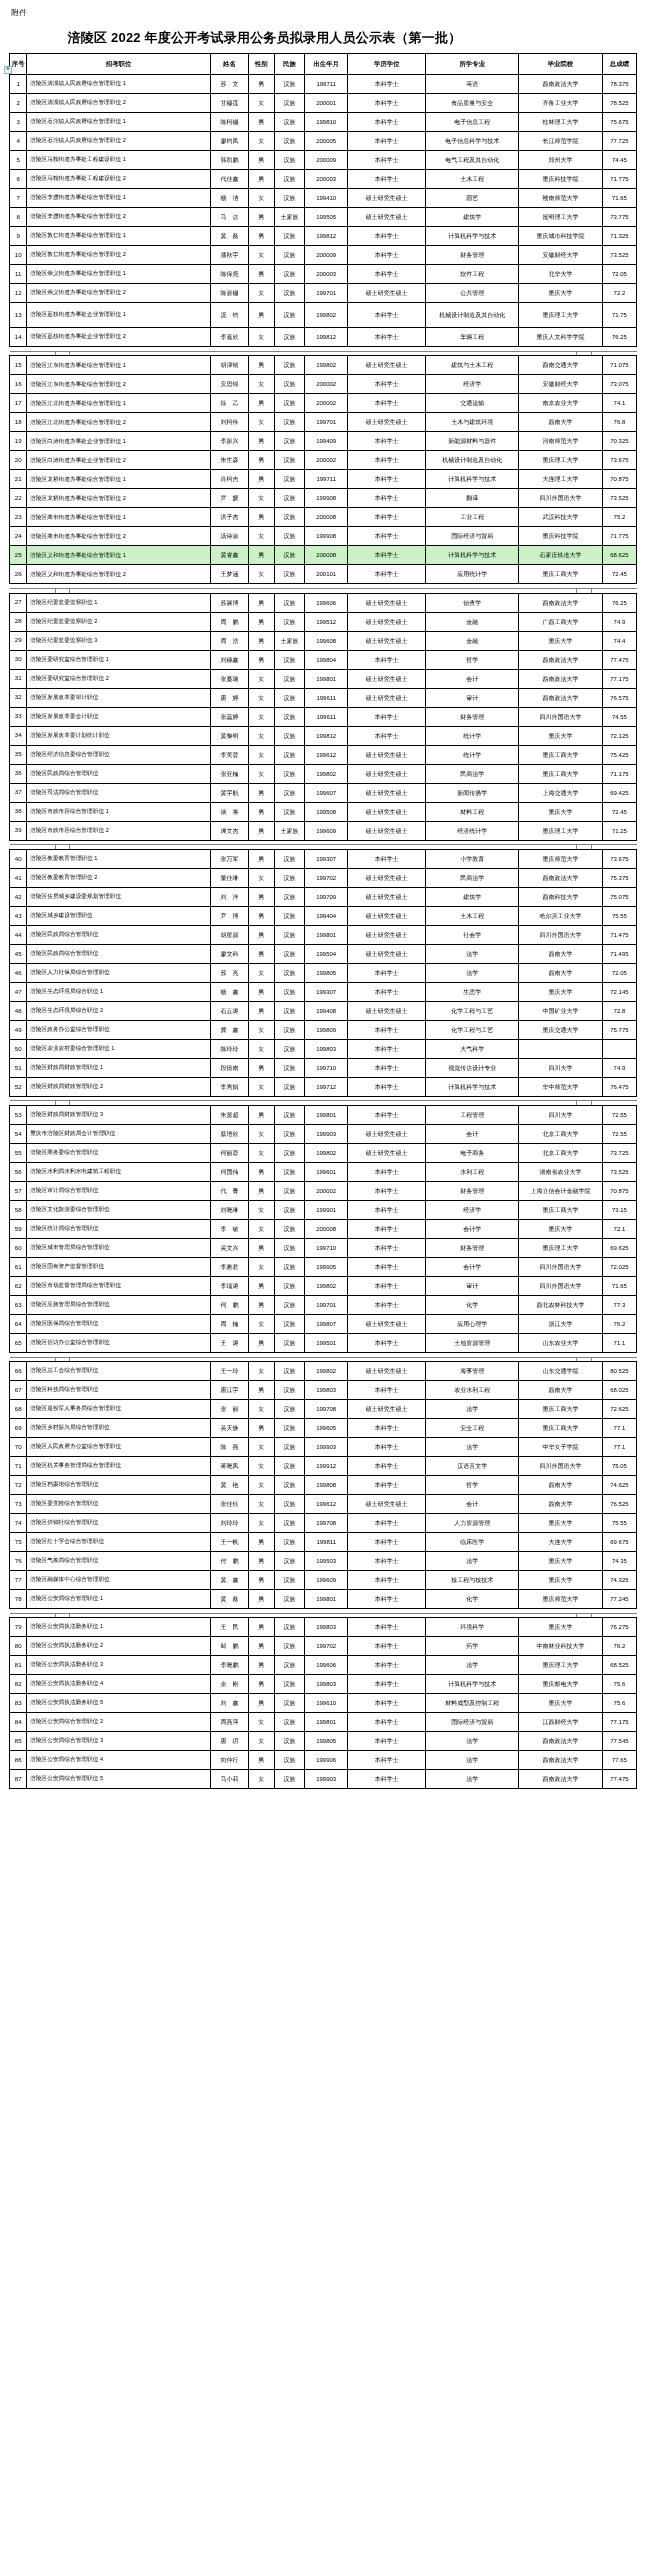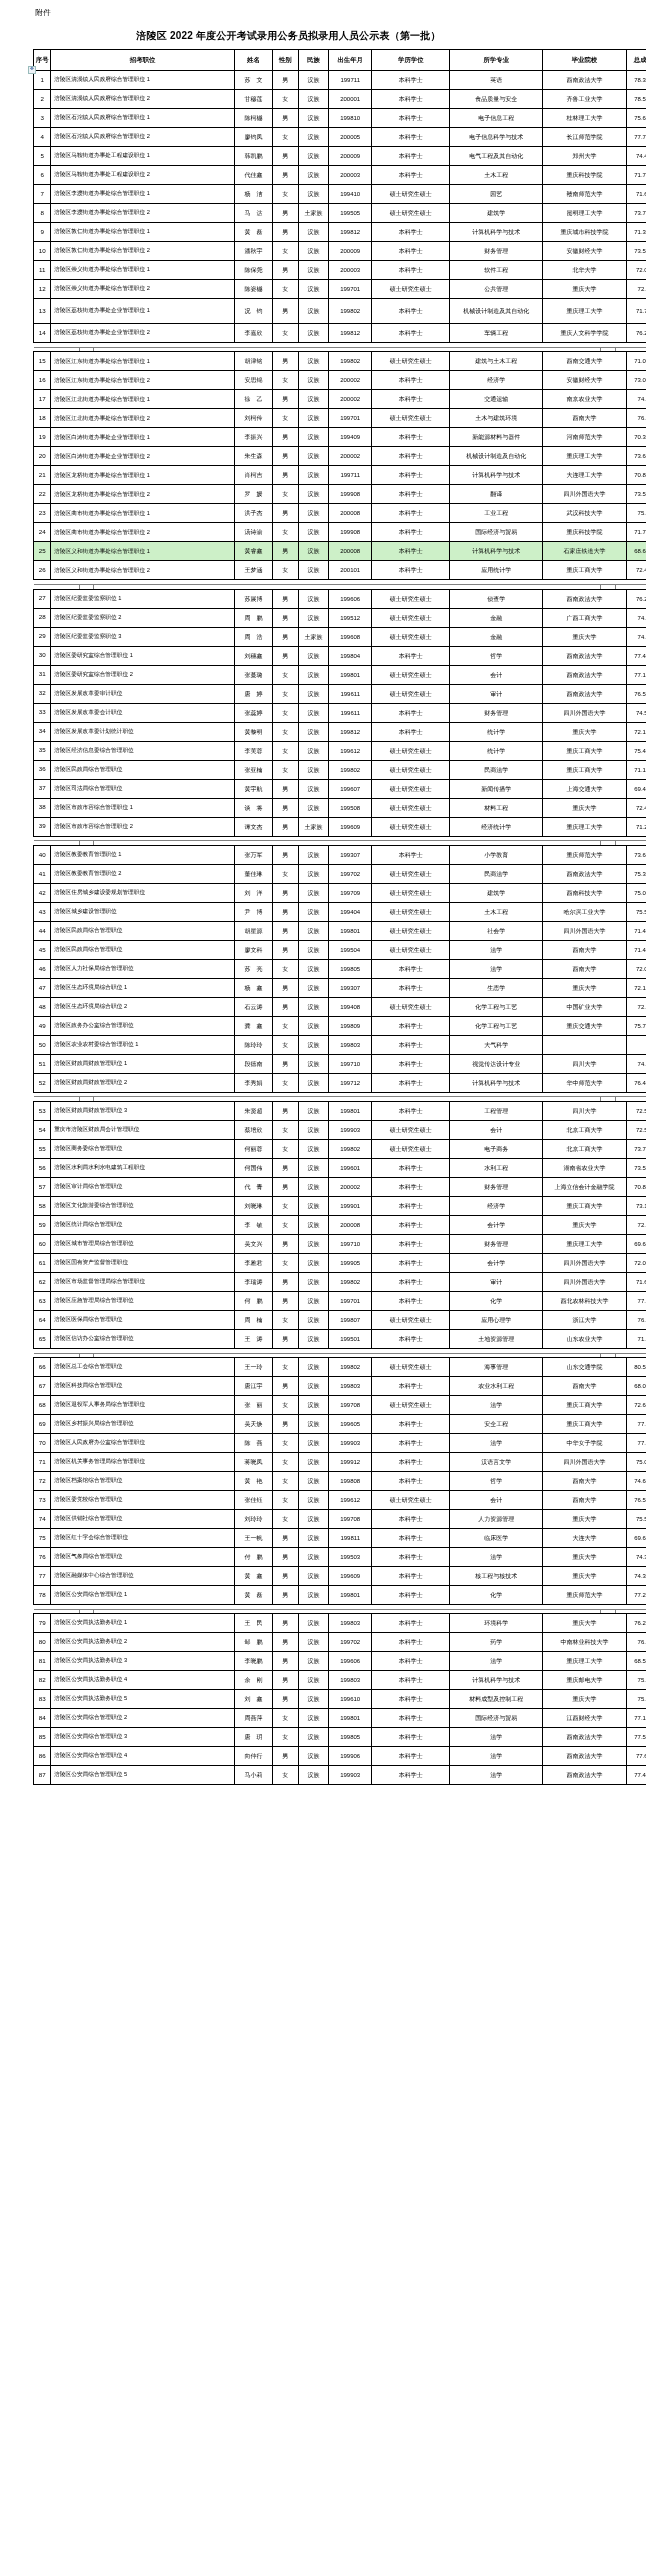--- a/index.html
+++ b/index.html
@@ -8,31 +8,30 @@
     font-family:"Liberation Serif","DejaVu Serif",serif;
     width:647px;
     color:#000;
     -webkit-font-smoothing:none;
   }
   .page{
     width:529px;
     position:relative;
     padding:0;
     box-sizing:border-box;
-    margin-left:24px;
   }
   .attachment-label{
     font-family:"Liberation Serif","DejaVu Serif",serif;
     font-size:7.7px;
     margin:8.2px 0 0 11.3px;
     letter-spacing:0.3px;
   }
   .doc-title{
     text-align:center;
-    font-size:10px;
+    font-size:13px;
     font-weight:bold;
     font-family:"Liberation Sans","DejaVu Sans",sans-serif;
     margin:11.3px 0 5.2px 0;
     letter-spacing:0.2px;
   }
   .table-handle{
     position:absolute;
     left:4.1px;
     width:5.7px;height:5.7px;
     border:0.5px solid #9bb;

